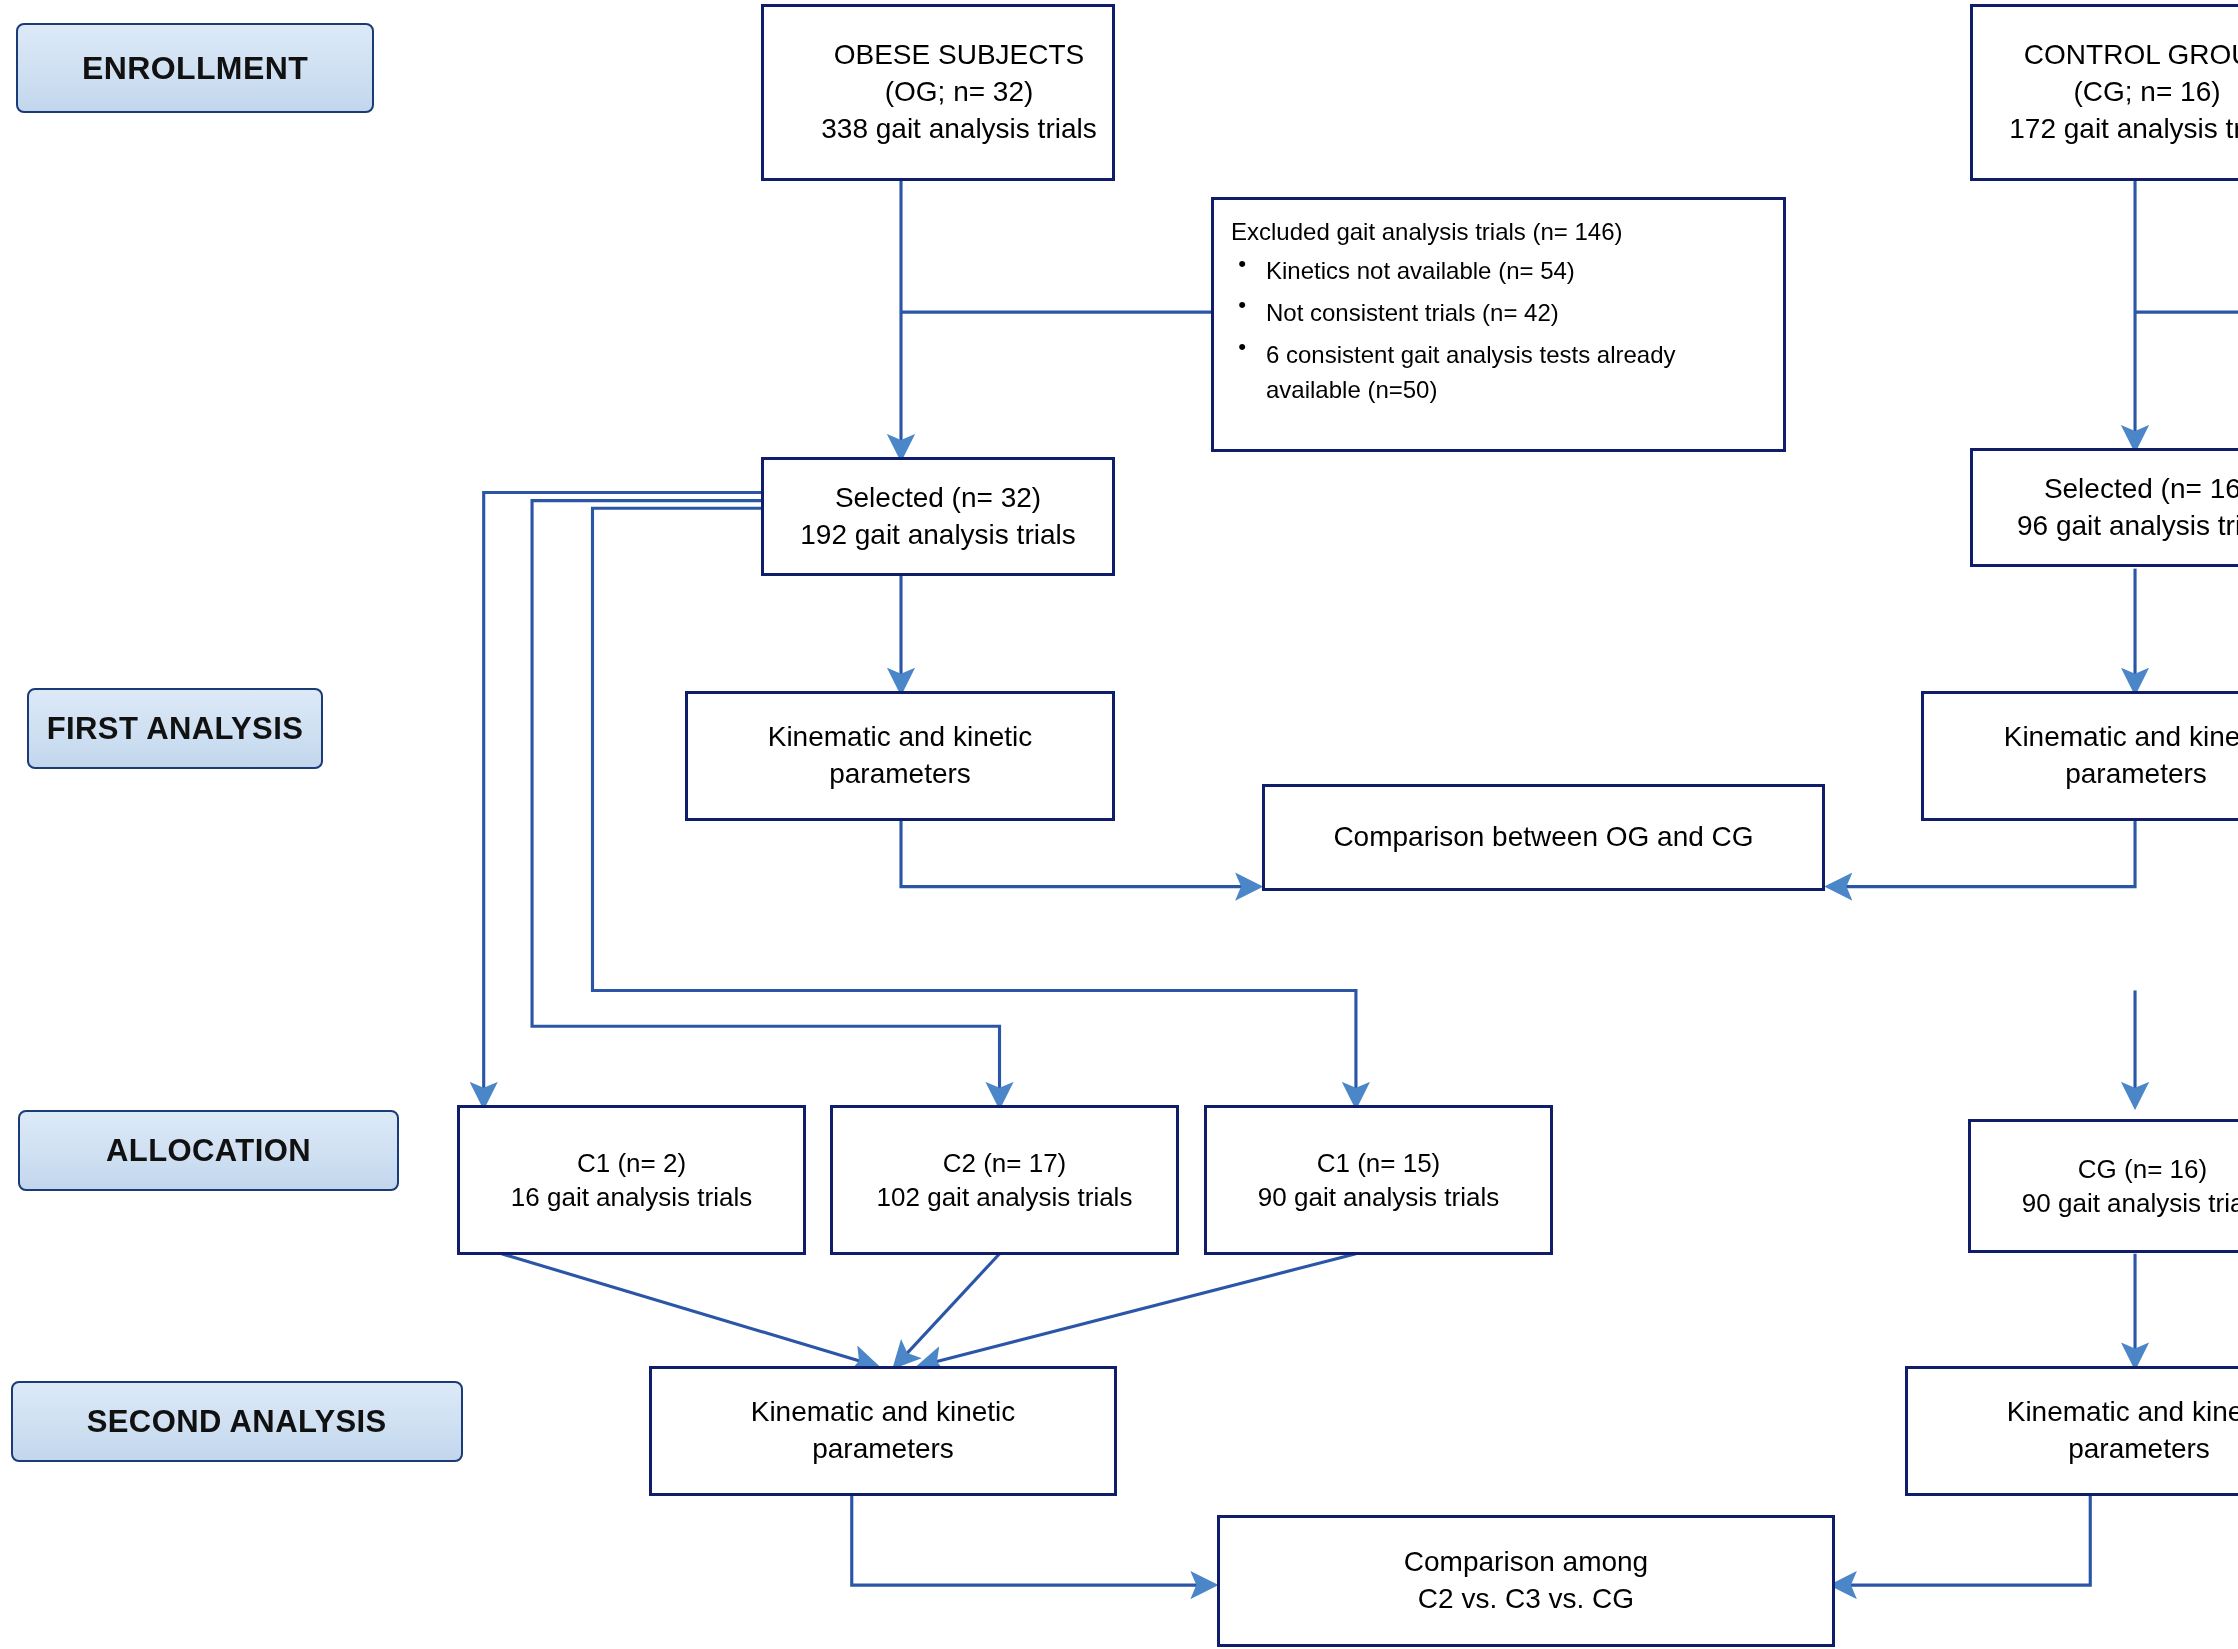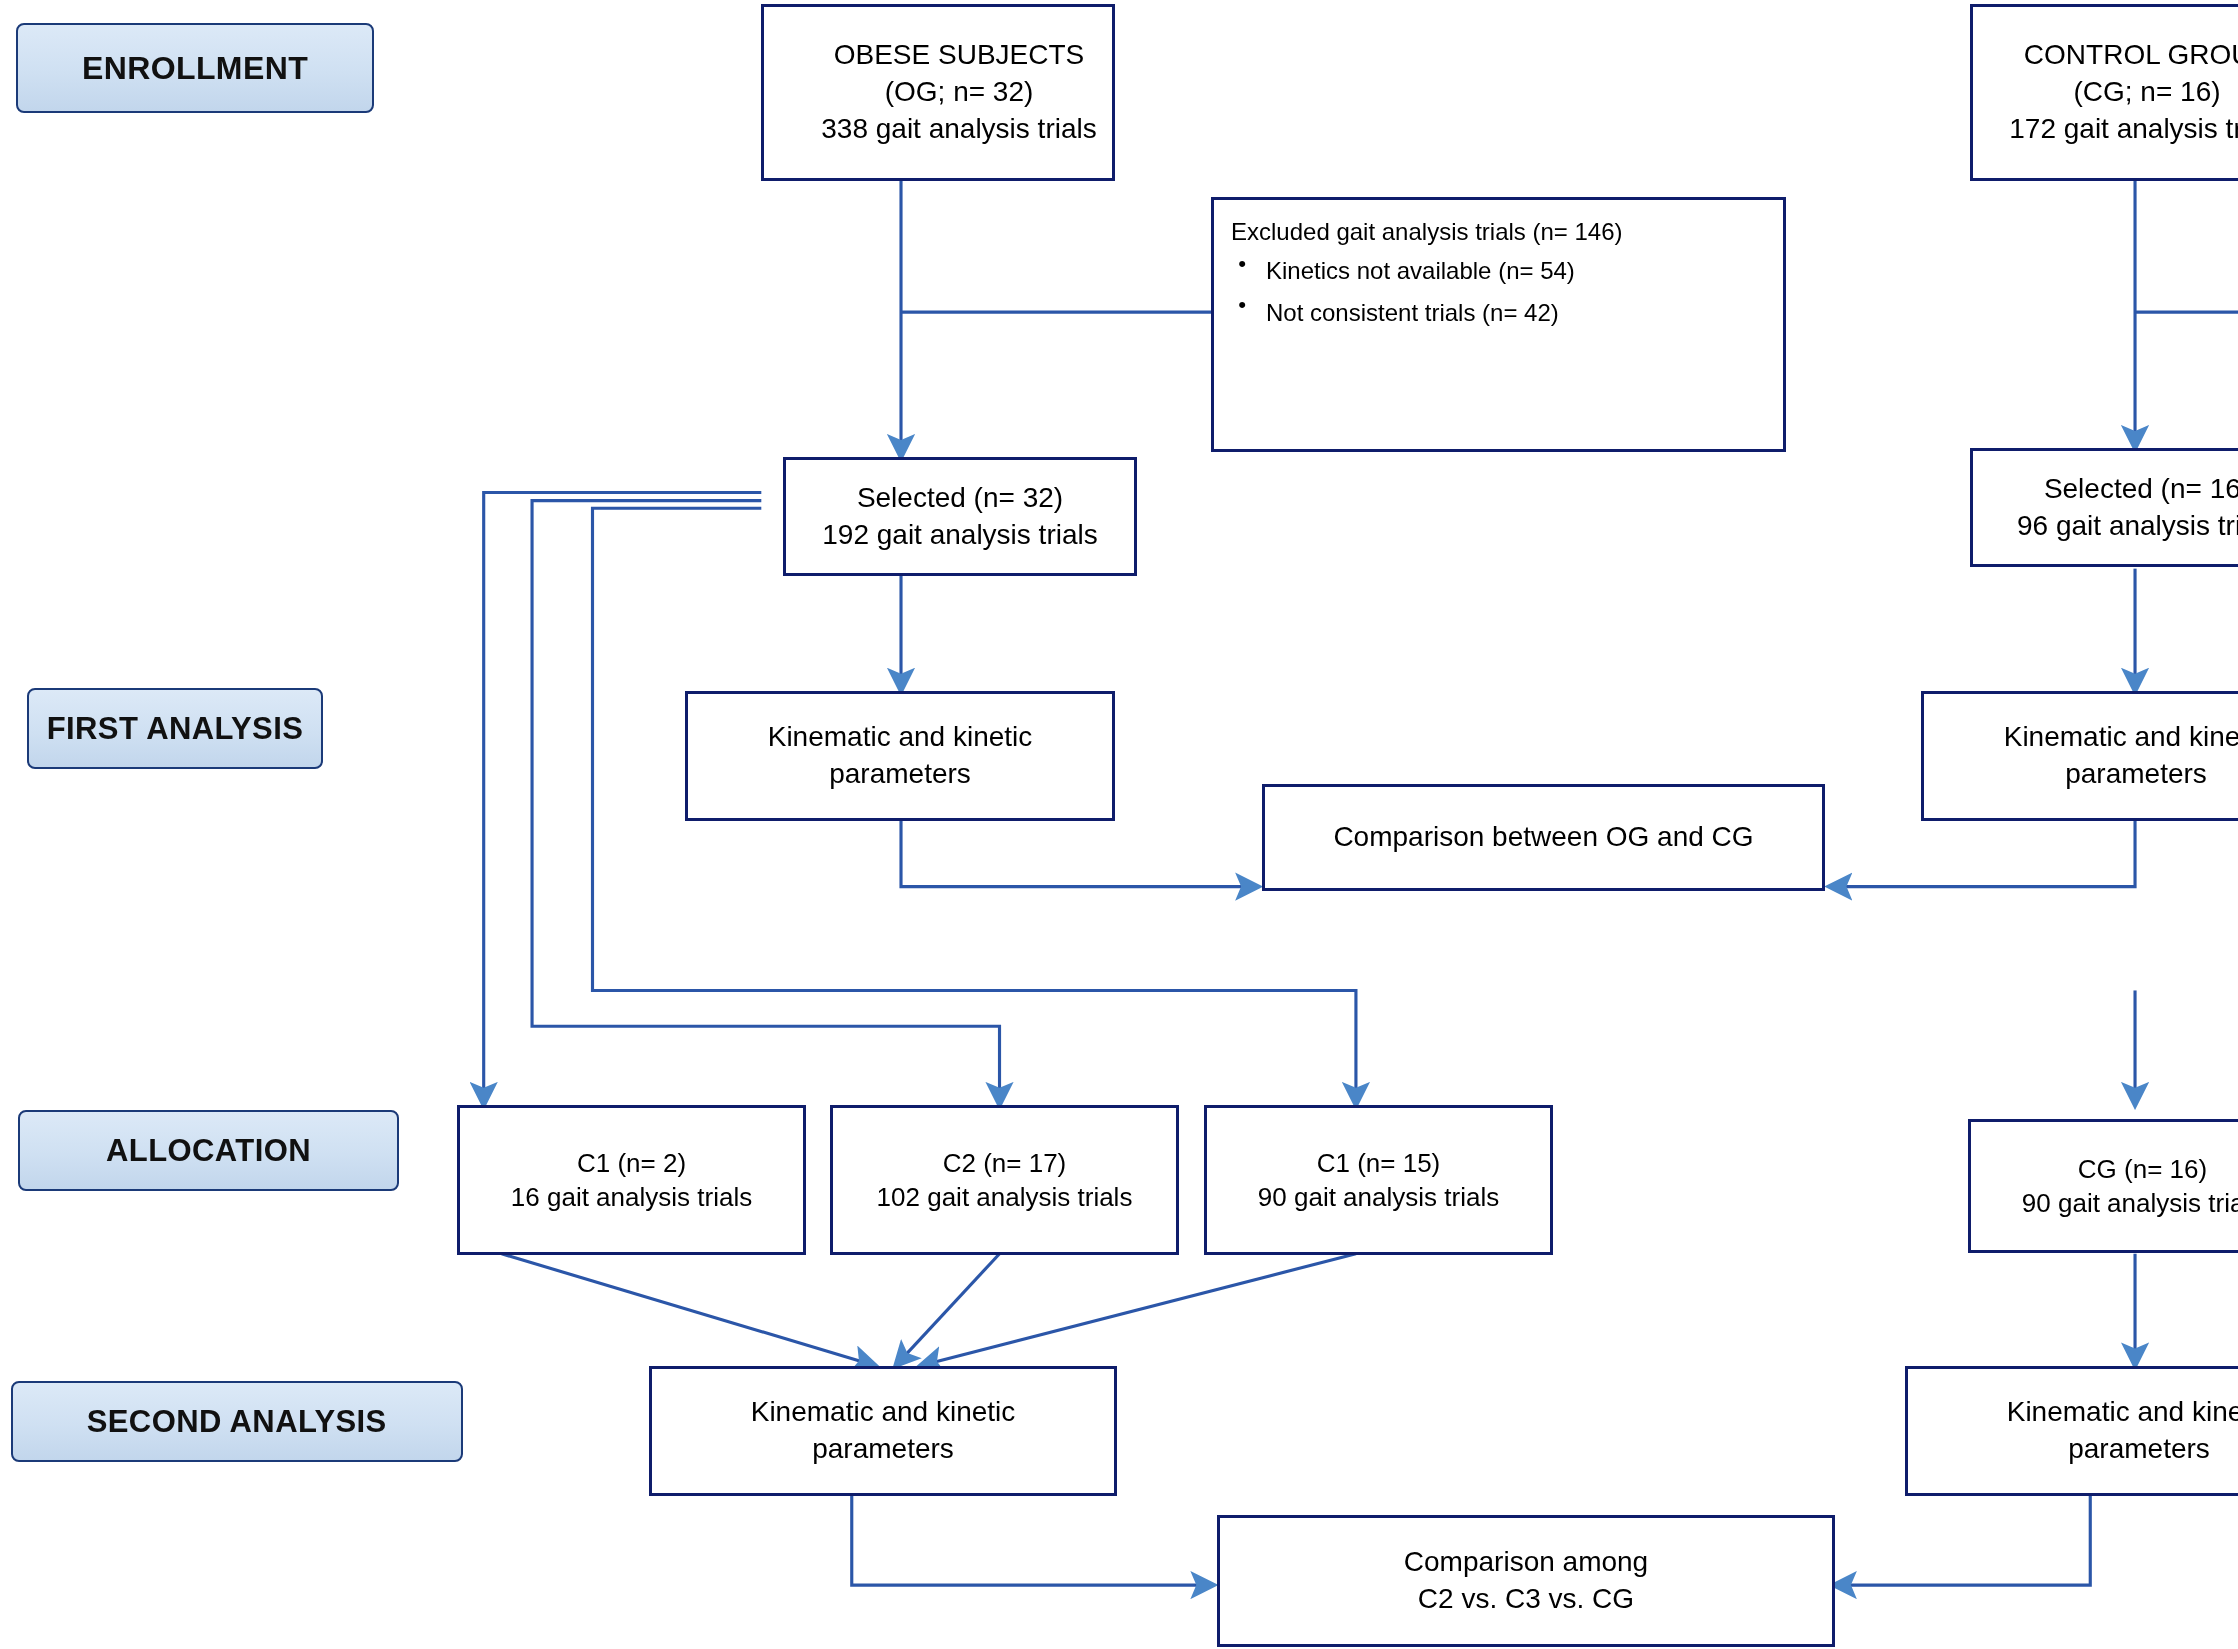--- a/index.html
+++ b/index.html
@@ -132,24 +132,25 @@
     <span class="ln">CONTROL GROUP</span>
     <span class="ln">(CG; n= 16)</span>
     <span class="ln">172 gait analysis trials</span>
   </div>
 
   <div class="excl" style="left:1211px;top:197px;width:575px;height:255px;font-size:24px;">
     <span class="head">Excluded gait analysis trials (n= 146)</span>
     <ul>
       <li>Kinetics not available (n= 54)</li>
       <li>Not consistent trials (n= 42)</li>
+      <li>6 consistent gait analysis tests already available (n=50)</li>
     </ul>
   </div>
 
-  <div class="node" style="left:761px;top:457px;width:354px;height:119px;font-size:28px;margin-left:22px;">
+  <div class="node" style="left:761px;top:457px;width:354px;height:119px;font-size:28px;">
     <span class="ln">Selected (n= 32)</span>
     <span class="ln">192 gait analysis trials</span>
   </div>
 
   <div class="node" style="left:1970px;top:448px;width:354px;height:119px;font-size:28px;">
     <span class="ln">Selected (n= 16)</span>
     <span class="ln">96 gait analysis trials</span>
   </div>
 
   <div class="node" style="left:685px;top:691px;width:430px;height:130px;font-size:28px;">

